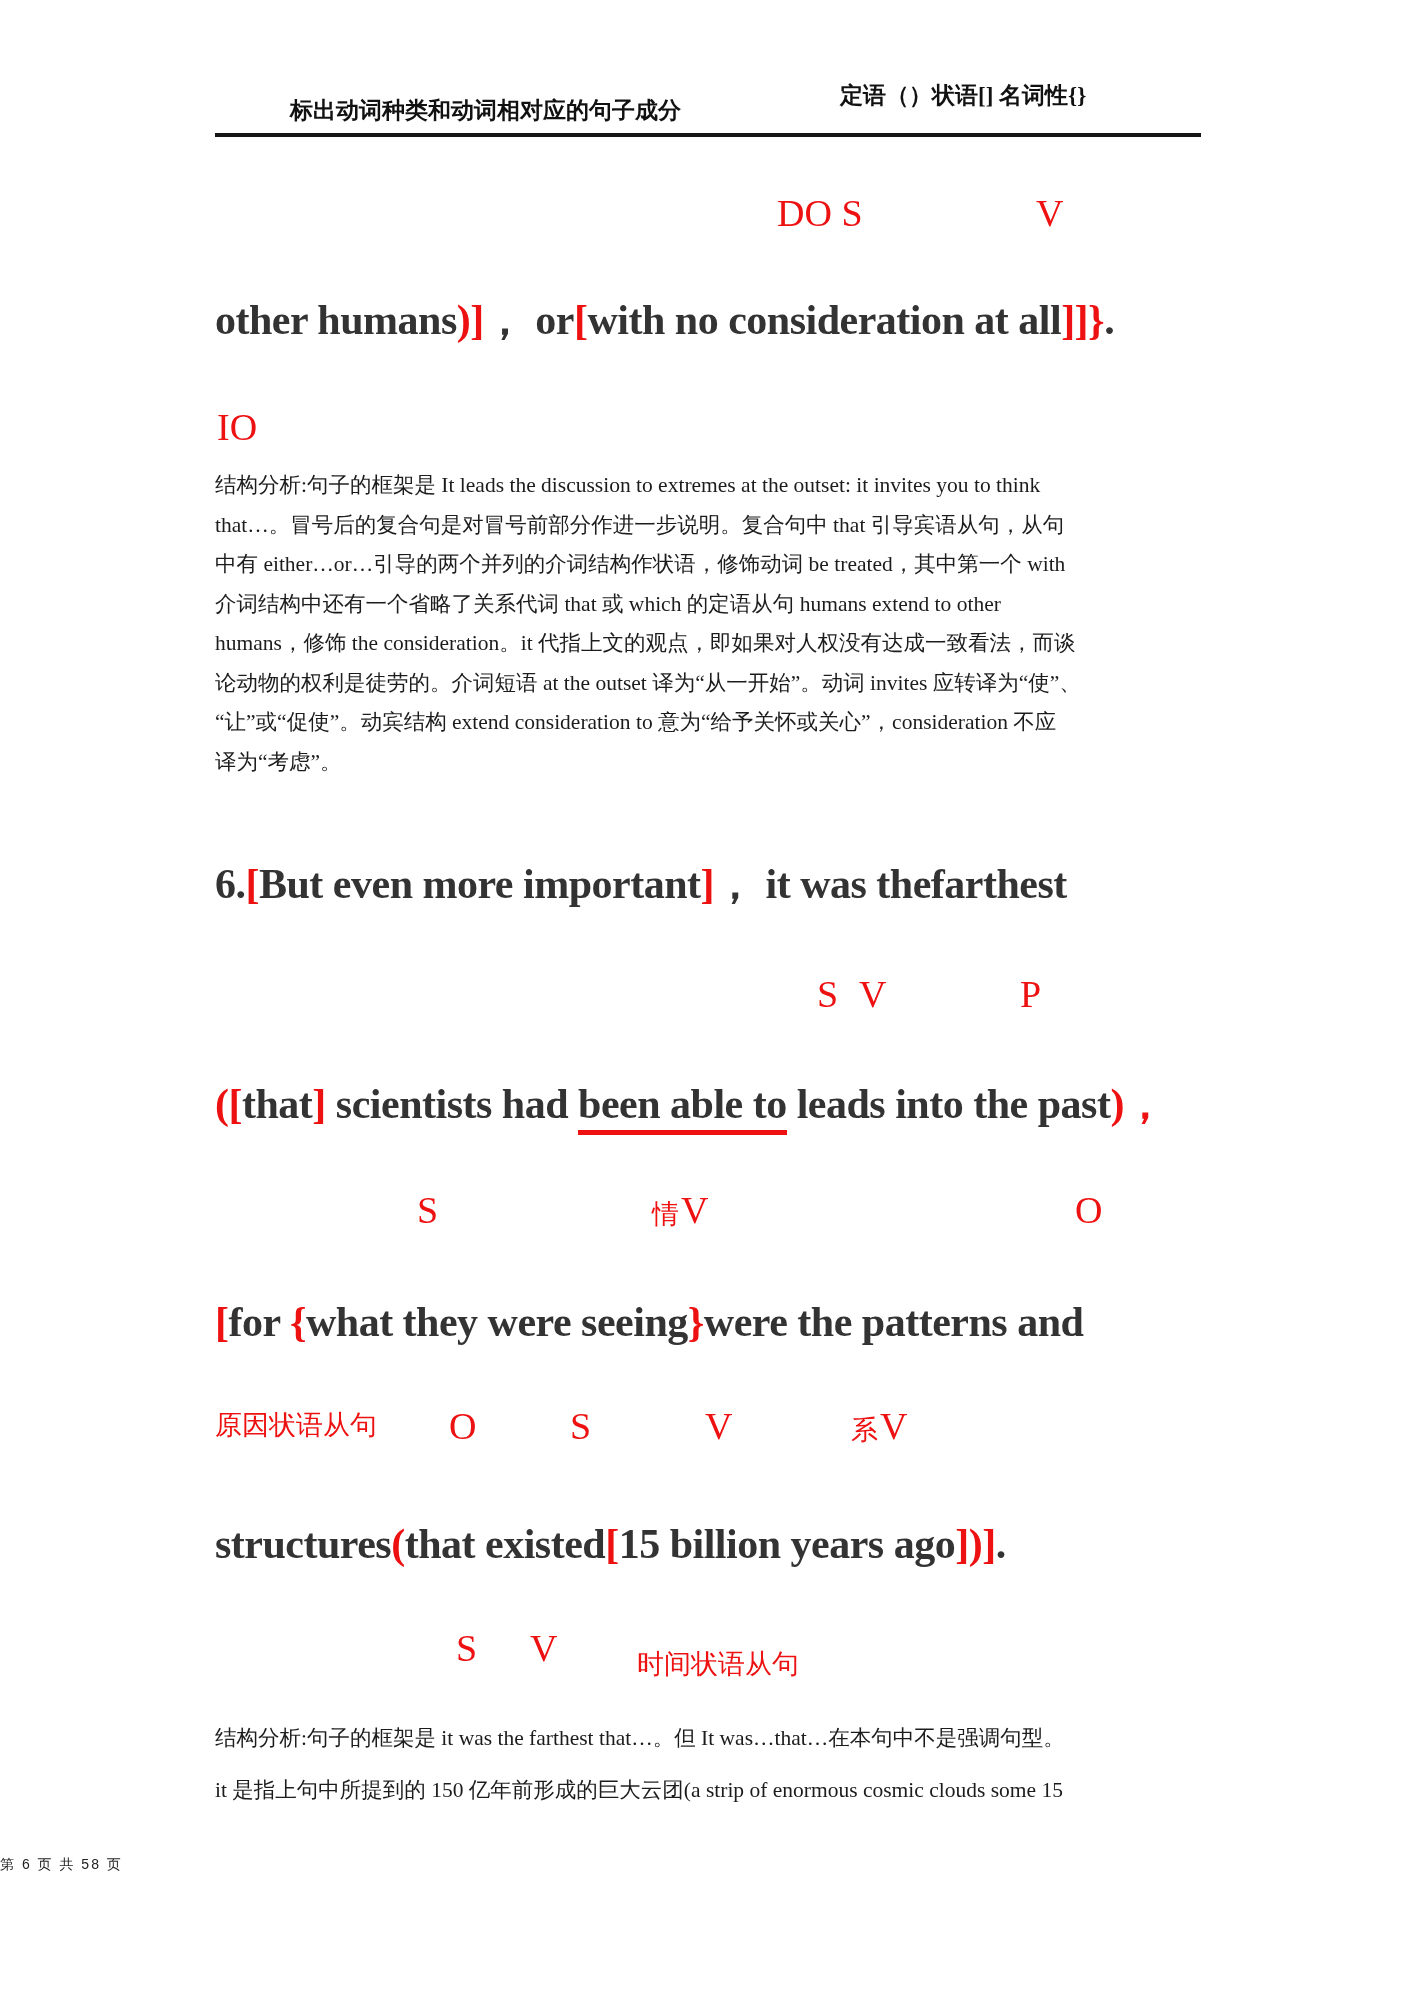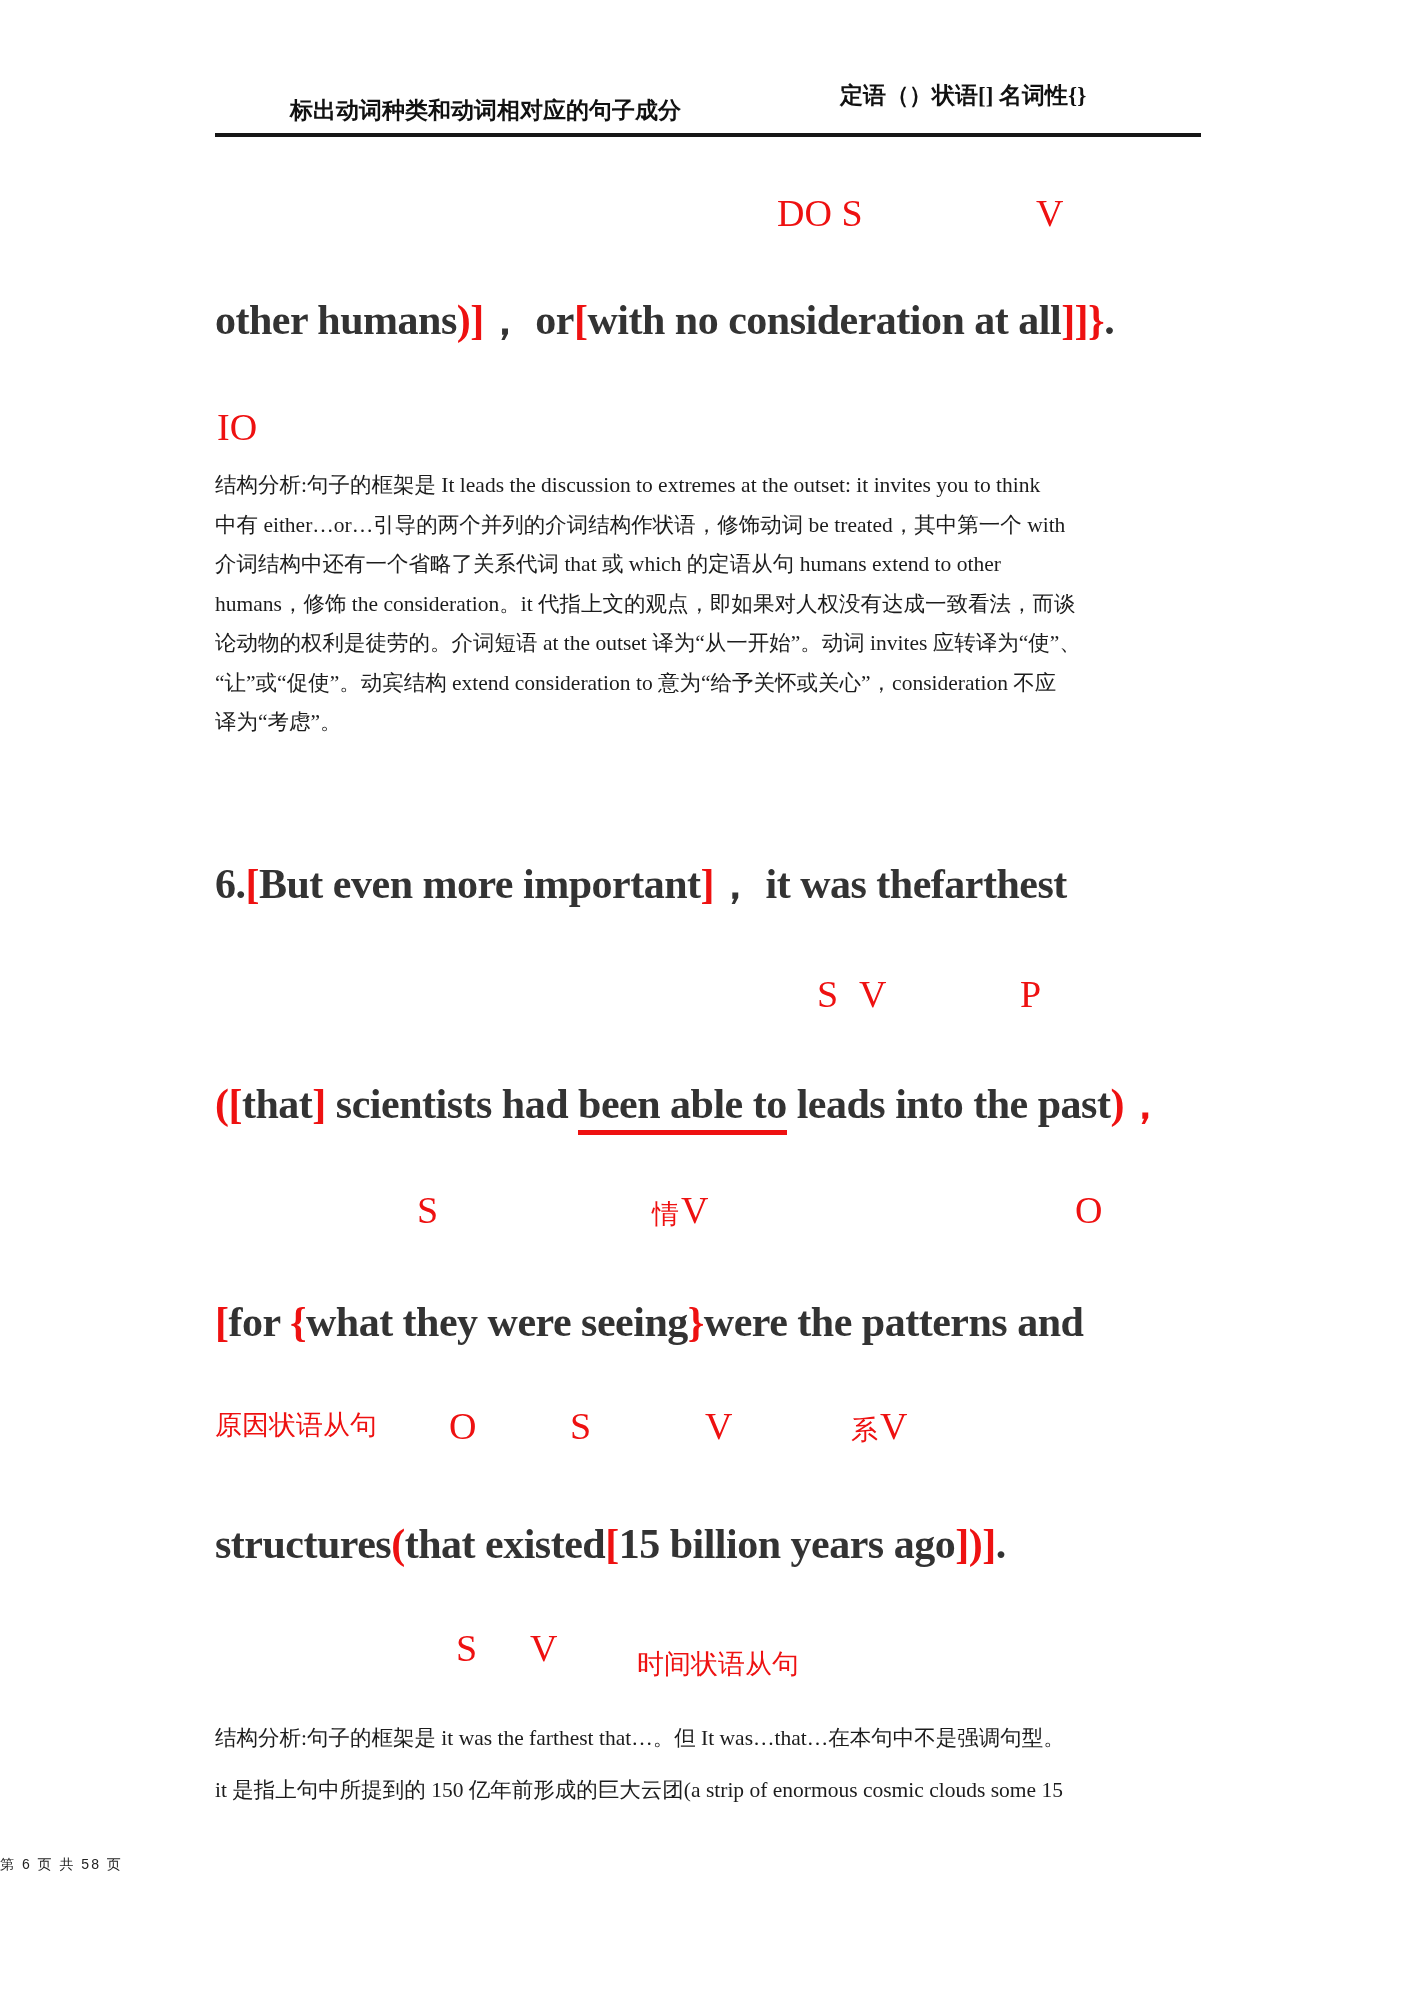--- a/index.html
+++ b/index.html
@@ -52,20 +52,21 @@
   </div>
 
   <div class="sent" style="top:296px;text-align:right;"><span>other humans</span><span class="rd">)]</span><span>，</span><span> or</span><span class="rd">[</span><span>with no consideration at all</span><span class="rd">]]}</span><span>.</span></div>
 
   <div class="marker-row" style="top:407px;padding-left:48px;">
     <span class="mk" style="left:217px;">IO</span>
   </div>
 
   <div class="para" style="top:466px;">
     <div class="line">结构分析:句子的框架是 It leads the discussion to extremes at the outset: it invites you to think</div>
+    <div class="line">that…。冒号后的复合句是对冒号前部分作进一步说明。复合句中 that 引导宾语从句，从句</div>
     <div class="line">中有 either…or…引导的两个并列的介词结构作状语，修饰动词 be treated，其中第一个 with</div>
     <div class="line">介词结构中还有一个省略了关系代词 that 或 which 的定语从句 humans extend to other</div>
     <div class="line">humans，修饰 the consideration。it 代指上文的观点，即如果对人权没有达成一致看法，而谈</div>
     <div class="line">论动物的权利是徒劳的。介词短语 at the outset 译为“从一开始”。动词 invites 应转译为“使”、</div>
     <div class="line">“让”或“促使”。动宾结构 extend consideration to 意为“给予关怀或关心”，consideration 不应</div>
     <div class="line">译为“考虑”。</div>
   </div>
 
   <div class="sent" style="top:860px;"><span>6.</span><span class="rd">[</span><span>But even more important</span><span class="rd">]</span><span>，</span><span> it was thefarthest</span></div>
 

